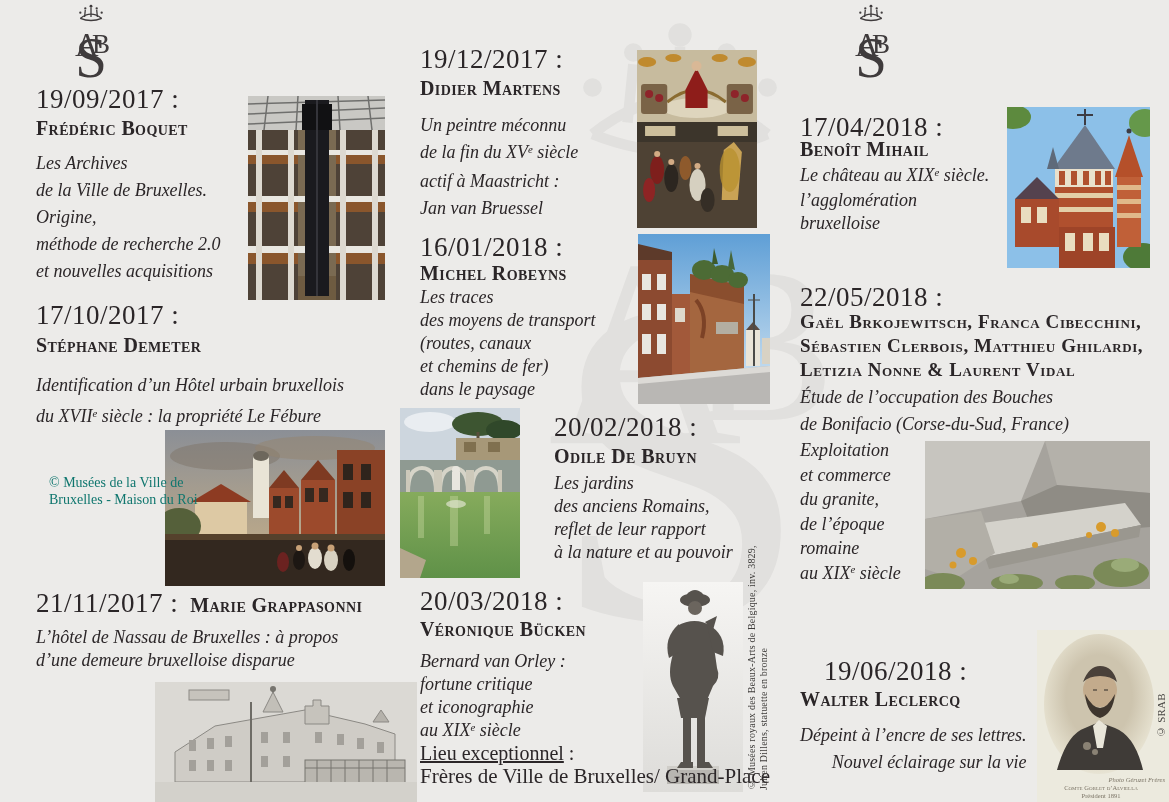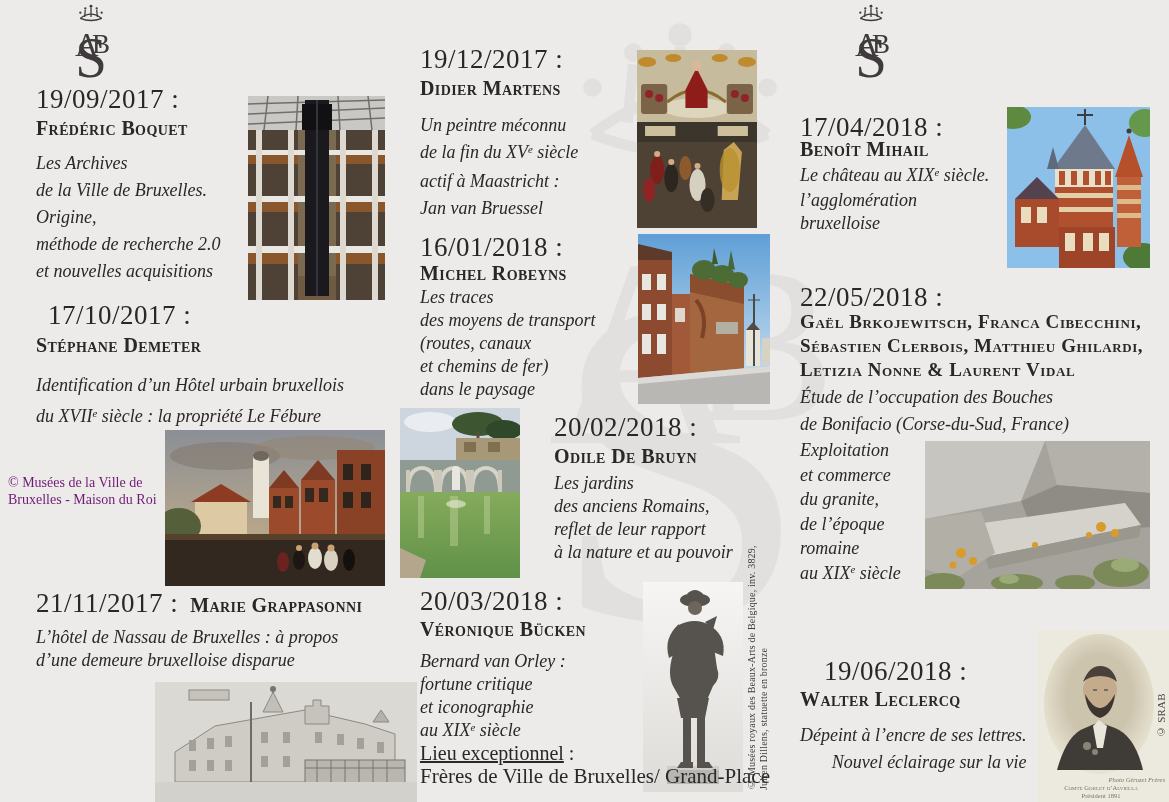--- a/index.html
+++ b/index.html
@@ -5,21 +5,21 @@
   html,body{margin:0;padding:0;}
   #page{position:relative;width:1169px;height:802px;background:#ecebe9;overflow:hidden;
         font-family:"Liberation Serif",serif;color:#2b2628;}
   .abs{position:absolute;}
   .date{font-size:27px;letter-spacing:.5px;white-space:nowrap;}
   .speaker{font-size:20px;font-weight:bold;font-variant:small-caps;letter-spacing:.4px;white-space:nowrap;}
   .speakers-multi div{font-size:19px;font-weight:bold;font-variant:small-caps;letter-spacing:.6px;line-height:24px;white-space:nowrap;}
   .title{font-style:italic;font-size:18px;line-height:23px;}
   .title div{white-space:nowrap;}
   .sup{font-size:60%;position:relative;top:-.5em;font-style:italic;}
-  .credit{font-size:14px;line-height:17px;color:#701a75;}
+  .credit{font-size:14px;line-height:17px;color:#0f766e;margin-left:41px;}
   .venueline{font-size:20px;white-space:nowrap;}
   .venueline .ul{text-decoration:underline;}
   .venue{font-size:21px;white-space:nowrap;}
   .vtext{writing-mode:vertical-rl;transform:rotate(180deg);font-size:10px;color:#3c3a38;letter-spacing:.2px;line-height:12px;}
   .vtext span{display:block;white-space:nowrap;}
   .img{position:absolute;z-index:2;}
   .img svg{display:block;width:100%;height:100%;}
   .txt{z-index:3;}
   .logo{color:#3f3b3c;z-index:3;}
   .watermark{color:#e0dfdd;opacity:.9;z-index:1;}
@@ -112,21 +112,21 @@
         <rect x="92" y="34" width="6" height="170"></rect>
           <rect x="124" y="34" width="6" height="170"></rect>
       </g>
       <rect x="50" y="180" width="38" height="24" fill="#6e5b41"></rect>
       <rect x="57" y="4" width="24" height="196" fill="#1a1a1e"></rect>
       <rect x="54" y="8" width="30" height="26" fill="#111113"></rect>
       <line x1="69" y1="4" x2="69" y2="200" stroke="#34343a" stroke-width="2"></line>
     </svg>
   </div>
 
-  <div class="abs date txt" style="left:36px;top:300px;margin-left:12px;">17/10/2017 :</div>
+  <div class="abs date txt" style="left:36px;top:300px;">17/10/2017 :</div>
   <div class="abs speaker txt" style="left:36px;top:334px;">Stéphane Demeter</div>
   <div class="abs title txt" style="left:36px;top:370px;line-height:31px;">
     <div>Identification d’un Hôtel urbain bruxellois</div>
     <div><span>du XVII</span><span class="sup">e</span><span> siècle : la propriété Le Fébure</span></div>
   </div>
   <div class="abs credit txt" style="left:8px;top:474px;">
     <div>© Musées de la Ville de</div>
     <div>Bruxelles - Maison du Roi</div>
   </div>
   <div class="img" style="left:165px;top:430px;width:220px;height:156px;">

